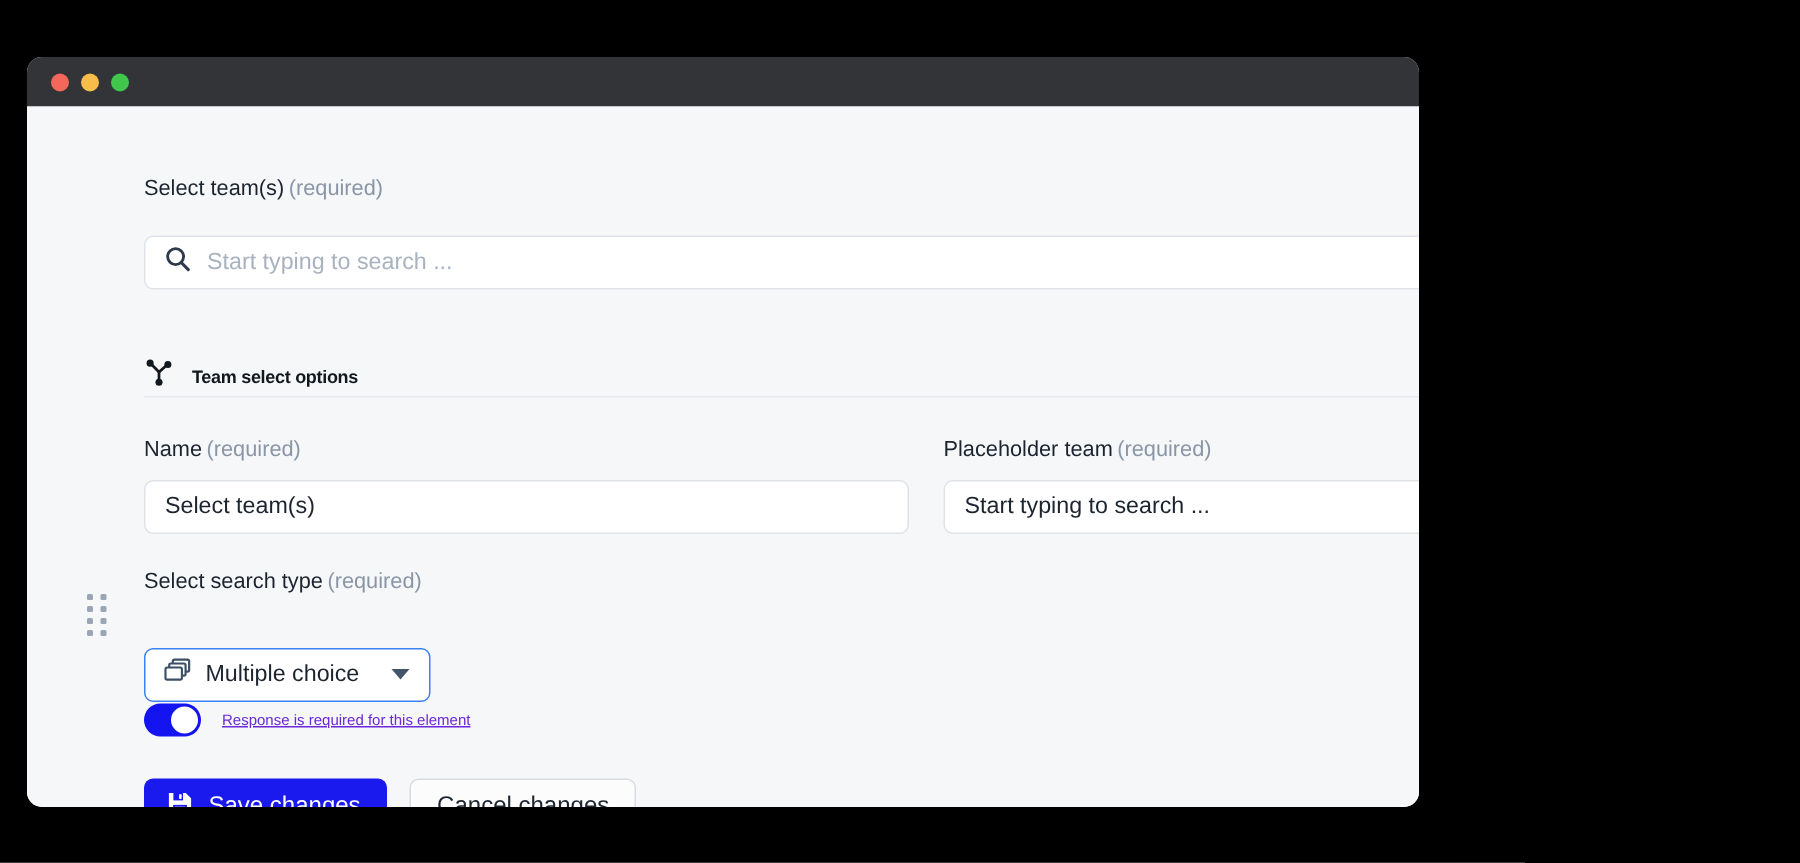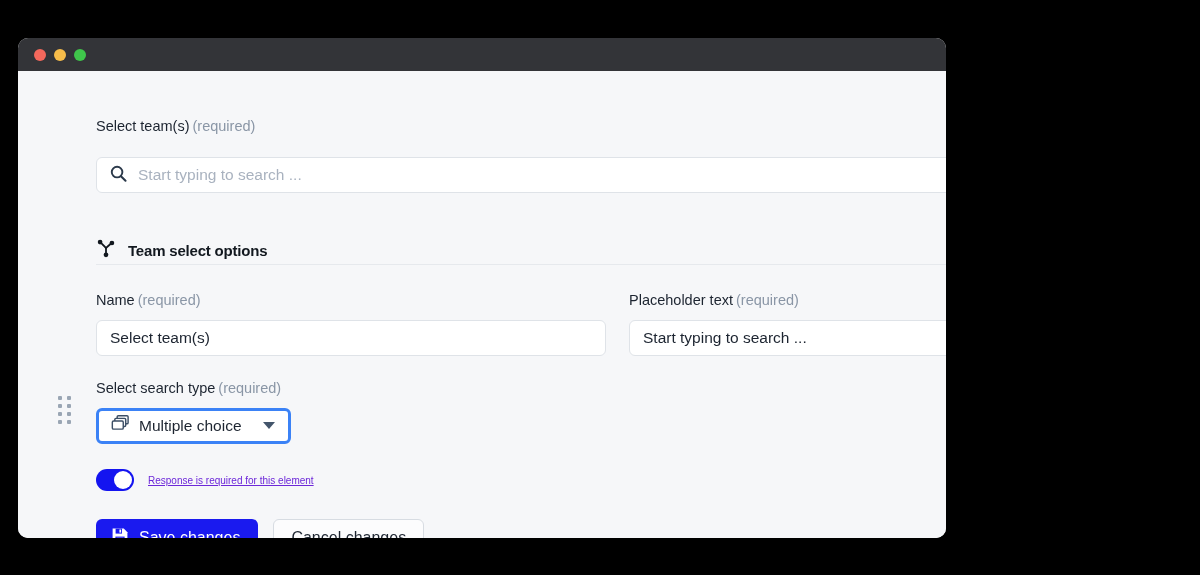--- a/index.html
+++ b/index.html
@@ -100,21 +100,21 @@
   
   .section-head {
     position: absolute;
     left: 78px;
     top: 167px;
     display: flex;
     align-items: center;
     gap: 12px;
   }
   .section-title {
-    font-size: 15px;
+    font-size: 12px;
     font-weight: bold;
     color: #12181f;
     letter-spacing: -0.2px;
   }
 
   
   .field {
     position: absolute;
   }
   .field-label {
@@ -134,29 +134,30 @@
     font-size: 15.5px;
     color: #1c2430;
   }
   .field-name        { left: 78px;  top: 222px; }
   .field-placeholder { left: 611px; top: 222px; }
   .field-opttype     { left: 78px;  top: 310px; }
 
   .select-box {
     height: 36px;
     background: #ffffff;
-    border: 3px solid #3b82f6;
+    border: 1px solid #3b82f6;
     border-radius: 6px;
     box-sizing: border-box;
     display: inline-flex;
     align-items: center;
     gap: 9px;
     padding: 0 13px 0 12px;
     font-size: 15.5px;
     color: #1c2430;
+    margin-top: 24px;
   }
   .caret {
     width: 0; height: 0;
     border-left: 6px solid transparent;
     border-right: 6px solid transparent;
     border-top: 7px solid #43556b;
     margin-left: 12px;
   }
 
   
@@ -305,21 +306,21 @@
       <span class="label-row field-label">
         <span>Name</span><span class="req">(required)</span>
       </span>
       <div class="text-input">
         <span>Select team(s)</span>
       </div>
     </div>
 
     <div class="field field-placeholder">
       <span class="label-row field-label">
-        <span>Placeholder text</span><span class="req">(required)</span>
+        <span>Placeholder team</span><span class="req">(required)</span>
       </span>
       <div class="text-input">
         <span>Start typing to search ...</span>
       </div>
     </div>
 
     <div class="field field-opttype">
       <span class="label-row field-label">
         <span>Select search type</span><span class="req">(required)</span>
       </span>

